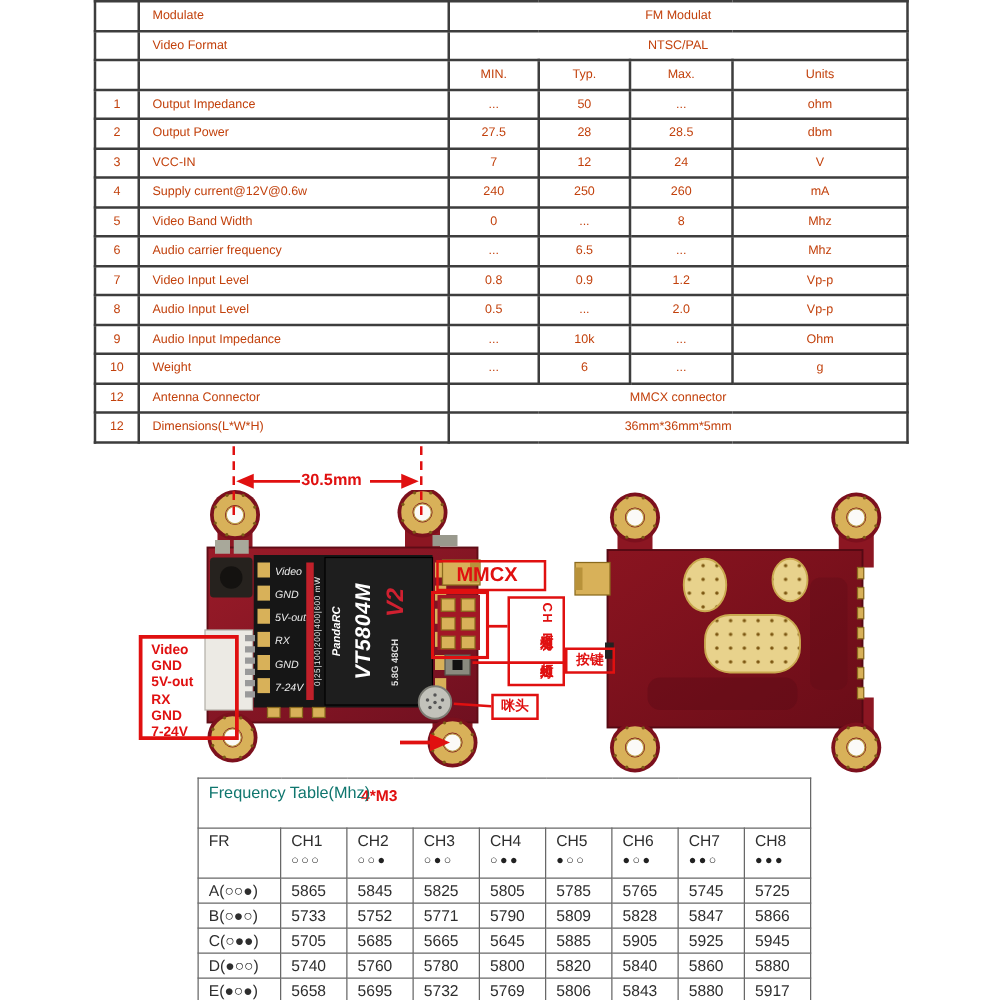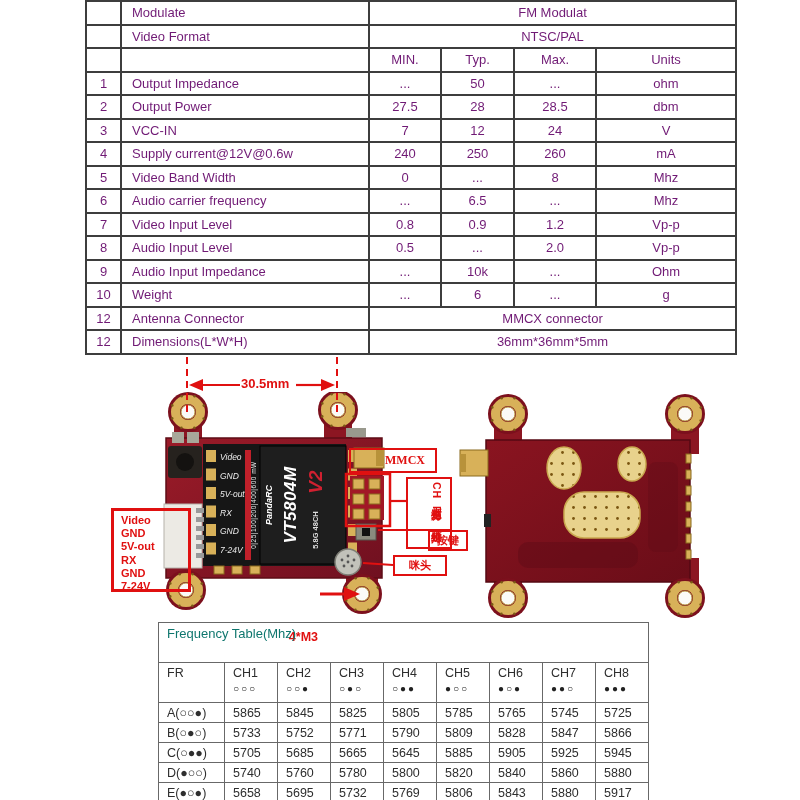--- a/index.html
+++ b/index.html
@@ -1,21 +1,21 @@
 <!DOCTYPE html>
 <html><head>
 <meta charset="utf-8">
 <style>
   html,body{margin:0;padding:0;background:#ffffff;}
   .stage{position:relative;width:800px;height:800px;background:#fff;overflow:hidden;
          font-family:"Liberation Sans",sans-serif;}
 
   
-  .spec{position:absolute;left:85px;top:0;width:650px;border-collapse:collapse;
-        table-layout:fixed;font-size:13px;color:#701a75;}
+  .spec{position:absolute;left:75px;top:0;width:650px;border-collapse:collapse;
+        table-layout:fixed;font-size:10px;color:#c2410c;}
   .spec td{border:2px solid #3d3d3d;height:21.5px;padding:0;overflow:hidden;white-space:nowrap;}
   .spec .c-num{text-align:center;}
   .spec .c-param{text-align:left;padding-left:10px;}
   .spec .c-center{text-align:center;}
 
   
   .board-area{position:absolute;left:0;top:355px;width:800px;height:265px;}
   .bsvg{position:absolute;}
   .board-front{left:150px;top:37px;}
   .board-back{left:458px;top:37px;}
@@ -25,26 +25,26 @@
   .redthick{stroke:#e01010;stroke-width:3;fill:none;}
   .redhead{fill:#e01010;}
   .redrect{fill:none;stroke:#e01010;stroke-width:2.5;}
 
   .callout{position:absolute;color:#e01010;font-weight:bold;box-sizing:border-box;}
   .boxed{border:2.5px solid #e01010;}
   .dim-label{left:241px;top:21px;width:54px;text-align:left;font-size:13px;}
   .pin-box{left:111px;top:153px;width:80px;height:84px;border-width:3px;
            font-size:11px;line-height:13.2px;padding:3px 0 0 7px;white-space:pre-line;}
   .mmcx-box{left:349px;top:93px;width:88px;height:25px;text-align:right;
-            padding-right:10px;font-size:12px;line-height:21px;font-family:Liberation Serif, serif;}
+            padding-right:21px;font-size:16px;line-height:21px;}
   .led-box{left:406px;top:122px;width:46px;height:72px;writing-mode:vertical-rl;
            font-size:10.5px;letter-spacing:1px;padding:3px 4px;line-height:19px;}
-  .btn-box{left:428px;top:163px;width:40px;height:21px;text-align:center;
-           font-size:11px;line-height:17px;margin-top:12px;}
-  .mic-box{left:393px;top:200px;width:54px;height:21px;text-align:center;
+  .btn-box{left:452px;top:163px;width:40px;height:21px;text-align:center;
+           font-size:11px;line-height:17px;}
+  .mic-box{left:393px;top:200px;width:38px;height:21px;text-align:center;
            font-size:11px;line-height:17px;}
   .screw-label{left:268px;top:231px;width:50px;text-align:right;font-size:12.5px;margin-top:44px;}
 
   
   .padlbl{font:italic 8.5px "Liberation Sans",sans-serif;fill:#ececec;}
   .brand{font:italic bold 9px "Liberation Sans",sans-serif;fill:#fff;text-anchor:middle;}
   .model{font:italic bold 17px "Liberation Sans",sans-serif;fill:#fff;text-anchor:middle;letter-spacing:.5px;}
   .ver{font:italic bold 19px "Liberation Sans",sans-serif;fill:#d02030;text-anchor:middle;}
   .band{font:bold 7.5px "Liberation Sans",sans-serif;fill:#ddd;text-anchor:middle;}
   .pwr{font:6.5px "Liberation Sans",sans-serif;fill:#eee;text-anchor:middle;letter-spacing:.5px;}

